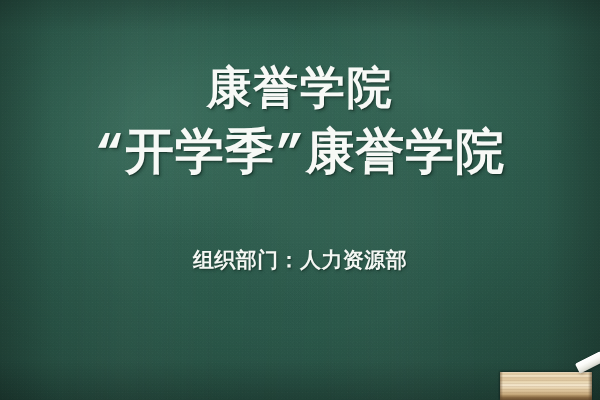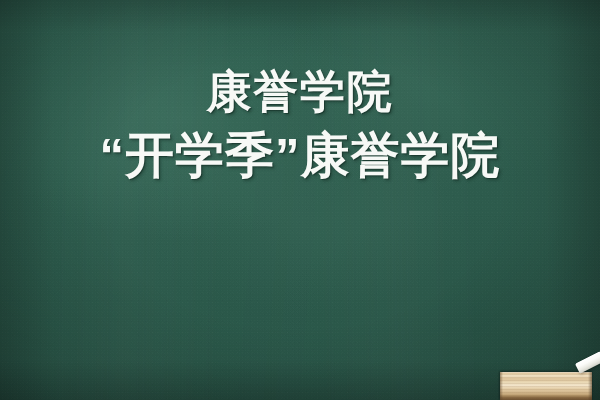--- a/index.html
+++ b/index.html
@@ -8,21 +8,21 @@
     padding: 0;
     background: #1b1b1b;
   }
 
   .slide {
     position: relative;
     width: 600px;
     height: 400px;
     overflow: hidden;
     background-color: #2e5d4e;
-    font-family: Liberation Sans, sans-serif;
+    font-family: Liberation Mono, monospace;
     -webkit-font-smoothing: antialiased;
   }
 
   
   .board-base {
     position: absolute;
     inset: 0;
     background:
       radial-gradient(ellipse 55% 48% at 30% 30%,  rgba(74,126,107,0.40) 0%, rgba(74,126,107,0) 62%),
       radial-gradient(ellipse 45% 40% at 72% 22%,  rgba(62,112,94,0.35)  0%, rgba(62,112,94,0)  65%),
@@ -204,20 +204,21 @@
 <div class="slide">
 
   <div class="board-base"></div>
   <div class="board-noise"></div>
   <div class="board-smear"></div>
   <div class="board-vignette"></div>
 
   <div class="content">
     <div class="title title-line1">康誉学院</div>
     <div class="title title-line2">“开学季”康誉学院</div>
+    <div class="subtitle">组织部门：人力资源部</div>
   </div>
 
   <div class="ledge">
     <div class="ledge-grain"></div>
     <div class="ledge-left-cap"></div>
     <div class="ledge-right-cap"></div>
   </div>
 
   <div class="chalk"></div>
 

